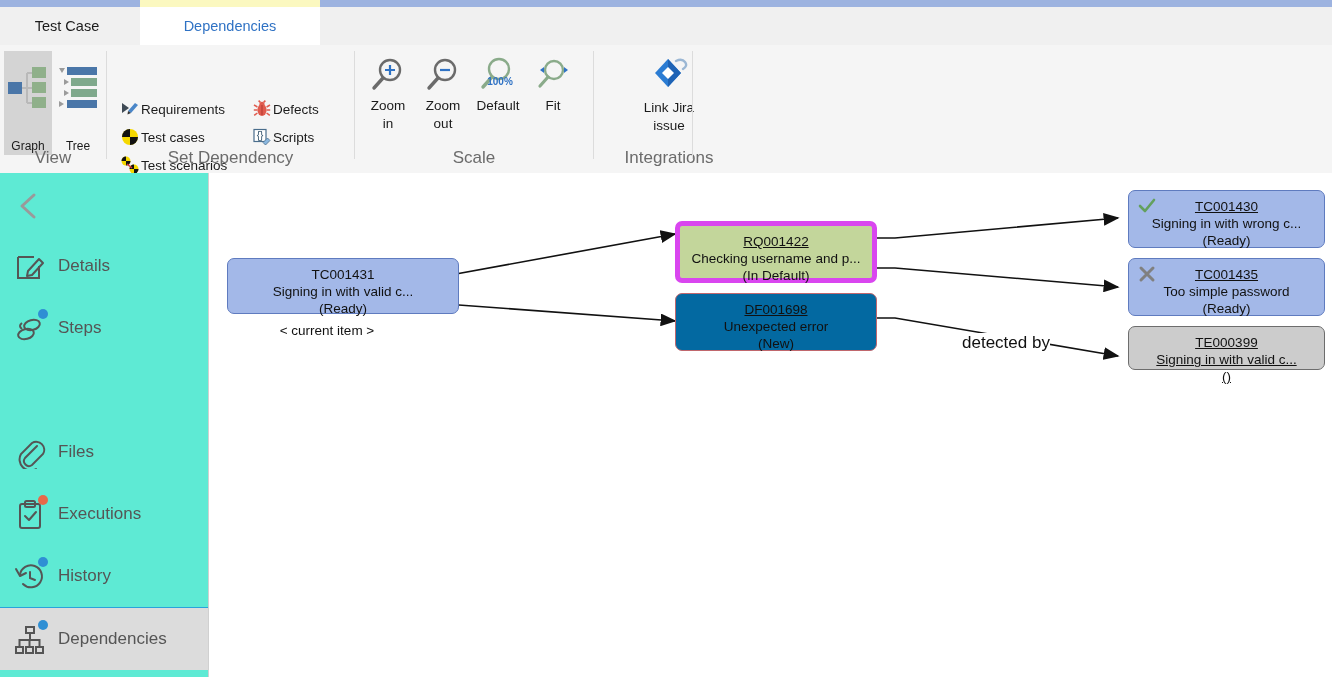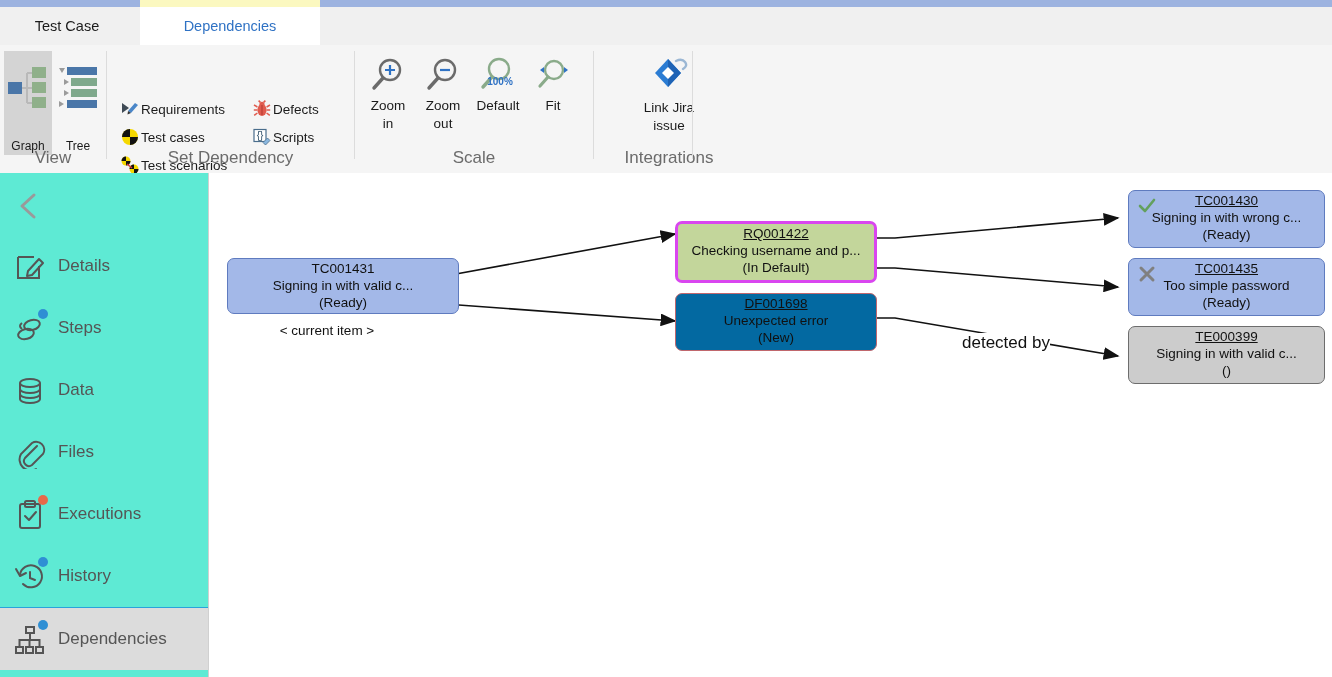--- a/index.html
+++ b/index.html
@@ -228,34 +228,34 @@
     left: 0; top: 0;
   }
   .node {
     position: absolute;
     box-sizing: border-box;
     border-radius: 7px;
     text-align: center;
     font-size: 13.5px;
     line-height: 17px;
     color: #111111;
-    padding-top: 1px;
+    padding-top: 7px;
     cursor: default;
   }
   .node .nid { display: block; }
   .node .nid.link { text-decoration: underline; }
   .node .nname { display: block; }
   .node .nstatus { display: block; }
   .node .badge {
     position: absolute;
     left: 8px; top: 5px;
     width: 20px; height: 20px;
   }
   .node-blue { background: #a3b8e8; border: 1px solid #5f7bbf; }
-  .node-green { background: #c3d69b; border: 3px solid #d946ef; }
+  .node-green { background: #c3d69b; border: 5px solid #d946ef; }
   .node-red  { background: #0369a1; border: 1px solid #c0676d; }
   .node-gray { background: #cccccc; border: 1px solid #6d6d6d; }
   .current-label {
     position: absolute;
     font-size: 13.5px;
     color: #111111;
     text-align: center;
     white-space: nowrap;
   }
   .edge-label {
@@ -462,30 +462,20 @@
       <svg width="32" height="32" viewBox="0 0 32 32">
         <ellipse cx="18" cy="12" rx="8" ry="5" fill="none" stroke="#555" stroke-width="2" transform="rotate(-15 18 12)"></ellipse>
         <ellipse cx="12" cy="21" rx="8" ry="5" fill="none" stroke="#555" stroke-width="2" transform="rotate(-15 12 21)"></ellipse>
         <path d="M8 10 q-4 3 0 6" fill="none" stroke="#555" stroke-width="2"></path>
       </svg>
     </span>
     <span class="dot" style="background:#2f8fd4;"></span>
     <span class="si-label">Steps</span>
   </div>
 
-  <div class="side-item" style="top:186px;">
-    <span class="si-icon">
-      <svg width="32" height="32" viewBox="0 0 32 32">
-        <ellipse cx="16" cy="8" rx="10" ry="4" fill="none" stroke="#555" stroke-width="2"></ellipse>
-        <path d="M6 8 V24 a10 4 0 0 0 20 0 V8" fill="none" stroke="#555" stroke-width="2"></path>
-        <path d="M6 14 a10 4 0 0 0 20 0 M6 19 a10 4 0 0 0 20 0" fill="none" stroke="#555" stroke-width="2"></path>
-      </svg>
-    </span>
-    <span class="si-label">Data</span>
-  </div>
 
   <div class="side-item" style="top:248px;">
     <span class="si-icon">
       <svg width="32" height="32" viewBox="0 0 32 32">
         <path d="M23 9 L11 21 a5 5 0 0 0 7 7 L29 17 a8 8 0 0 0 -11 -11 L7 17 a11 11 0 0 0 15 15" fill="none" stroke="#555" stroke-width="2" stroke-linecap="round"></path>
       </svg>
     </span>
     <span class="si-label">Files</span>
   </div>
 
@@ -582,20 +572,20 @@
     <span class="badge">
       <svg width="20" height="20" viewBox="0 0 20 20">
         <path d="M4 4 L16 16 M16 4 L4 16" fill="none" stroke="#808080" stroke-width="3" stroke-linecap="round"></path>
       </svg>
     </span>
     <span class="nid link">TC001435</span>
     <span class="nname">Too simple password</span>
     <span class="nstatus">(Ready)</span>
   </div>
 
-  <div class="node node-gray" style="left:919px;top:153px;width:197px;height:58px;">
+  <div class="node node-gray" style="left:919px;top:153px;width:197px;height:44px;text-decoration:underline;">
     <span class="nid link">TE000399</span>
     <span class="nname">Signing in with valid c...</span>
     <span class="nstatus">()</span>
   </div>
 
   <div class="edge-label" style="left:753px;top:160px;">detected by</div>
 </div>
 
 </body></html>

